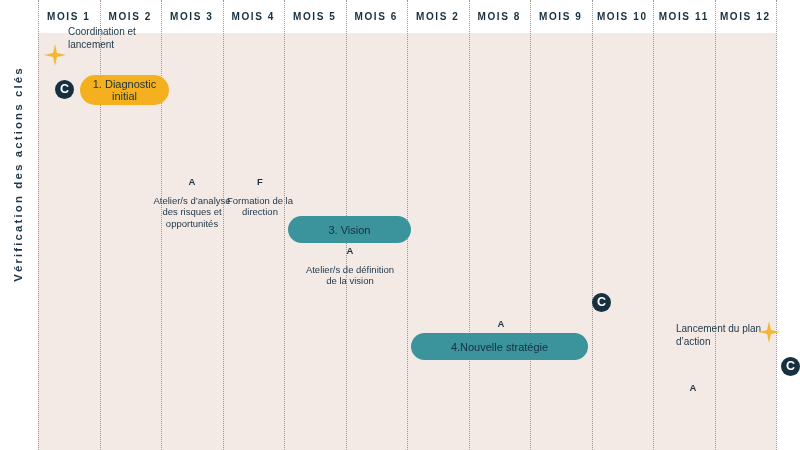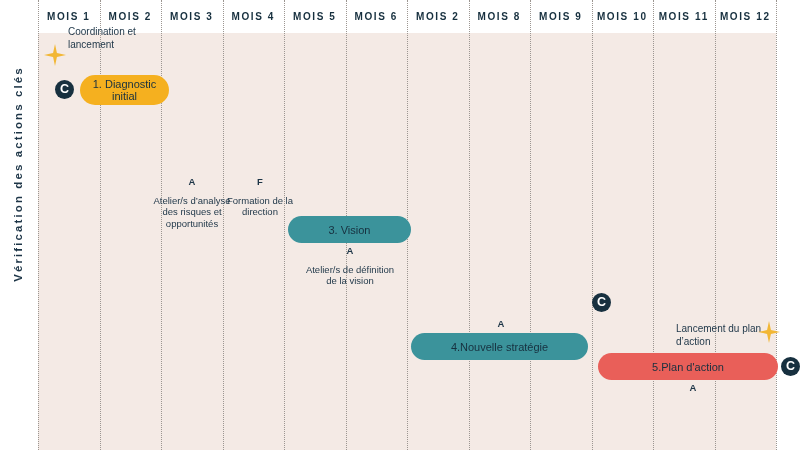--- a/index.html
+++ b/index.html
@@ -194,21 +194,20 @@
   </div>
 
   <div class="callout right-align" style="left:676px;top:323px;width:90px;">Lancement du plan d’action</div>
 
   <div class="spark" style="left:758px;top:321px;">
     <svg viewBox="0 0 24 24" width="22" height="22" aria-hidden="true">
       <path d="M12 0 L14.1 9.9 L24 12 L14.1 14.1 L12 24 L9.9 14.1 L0 12 L9.9 9.9 Z" fill="#f2b735"></path>
     </svg>
   </div>
 
-  <div class="bar red" style="left:598px;top:353px;width:180px;">5.Plan d'action</div>
 
   <div class="c-badge" style="left:781px;top:357px;">C</div>
 
   <div class="note" style="left:645px;top:382px;width:96px;">
     <span class="code">A</span>
   </div>
 
 </div>
 
 </body></html>

